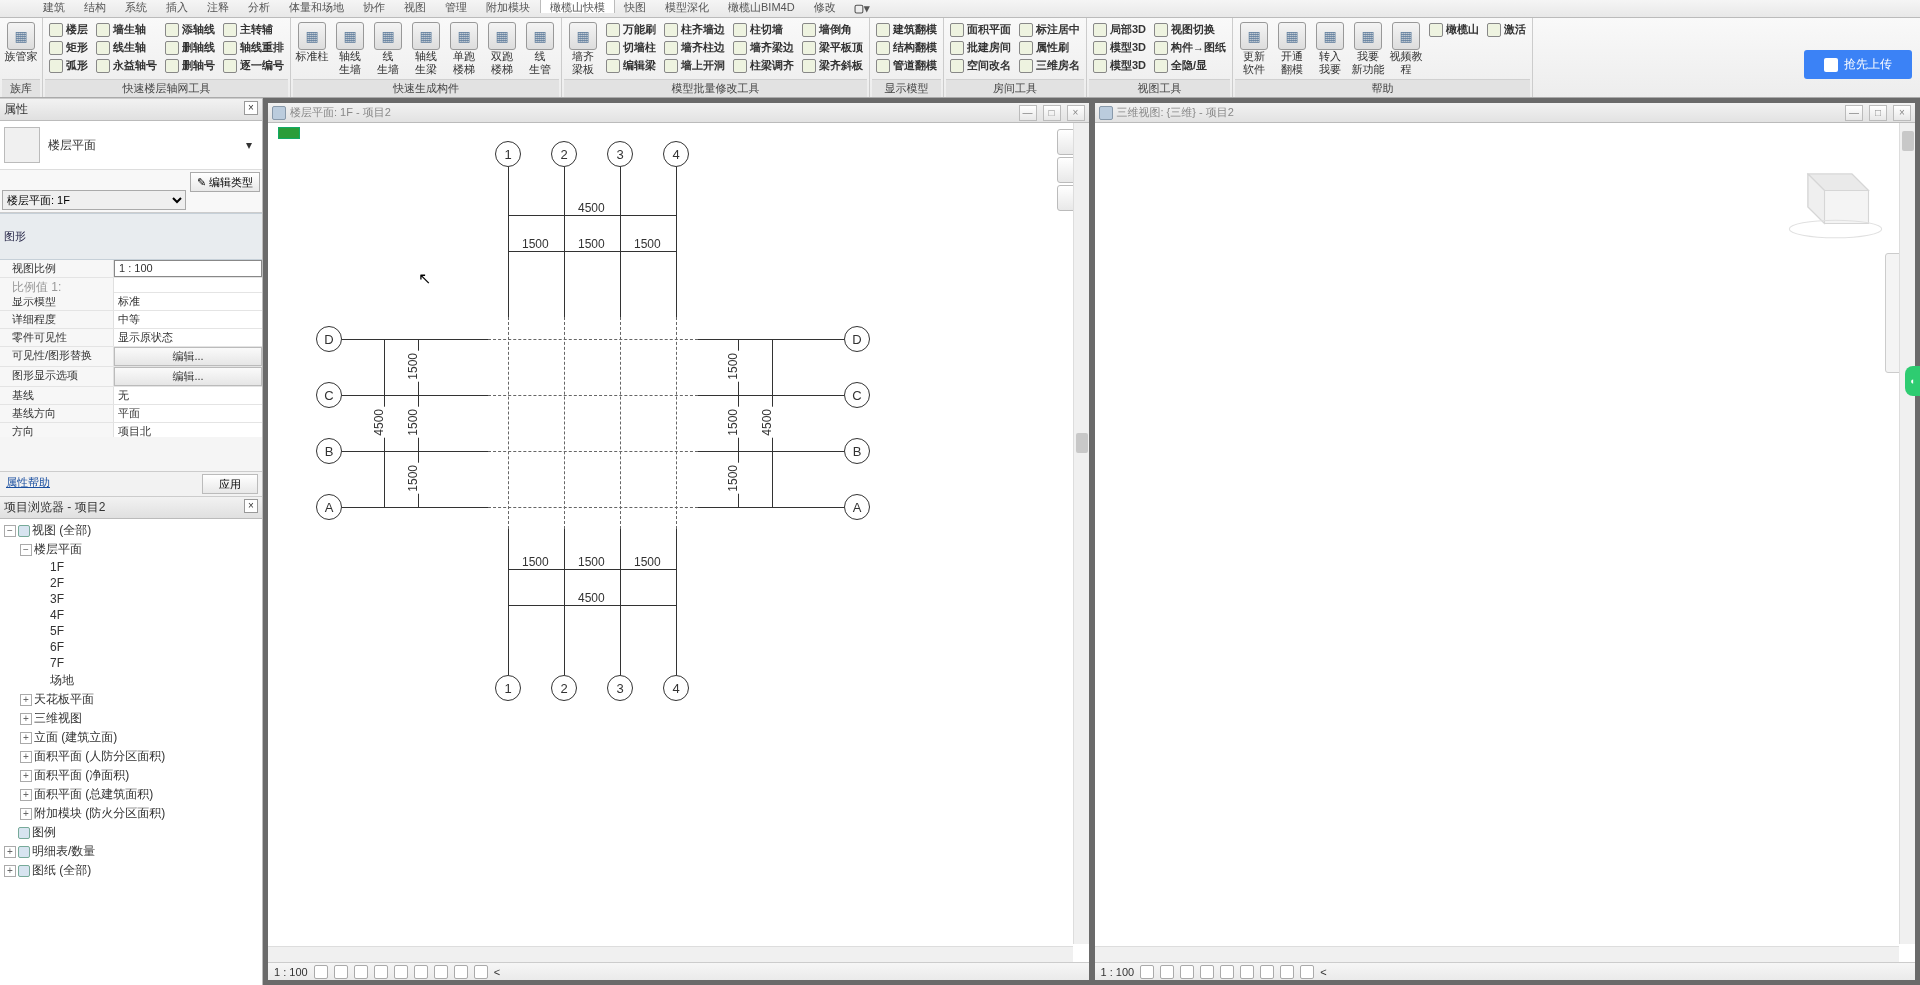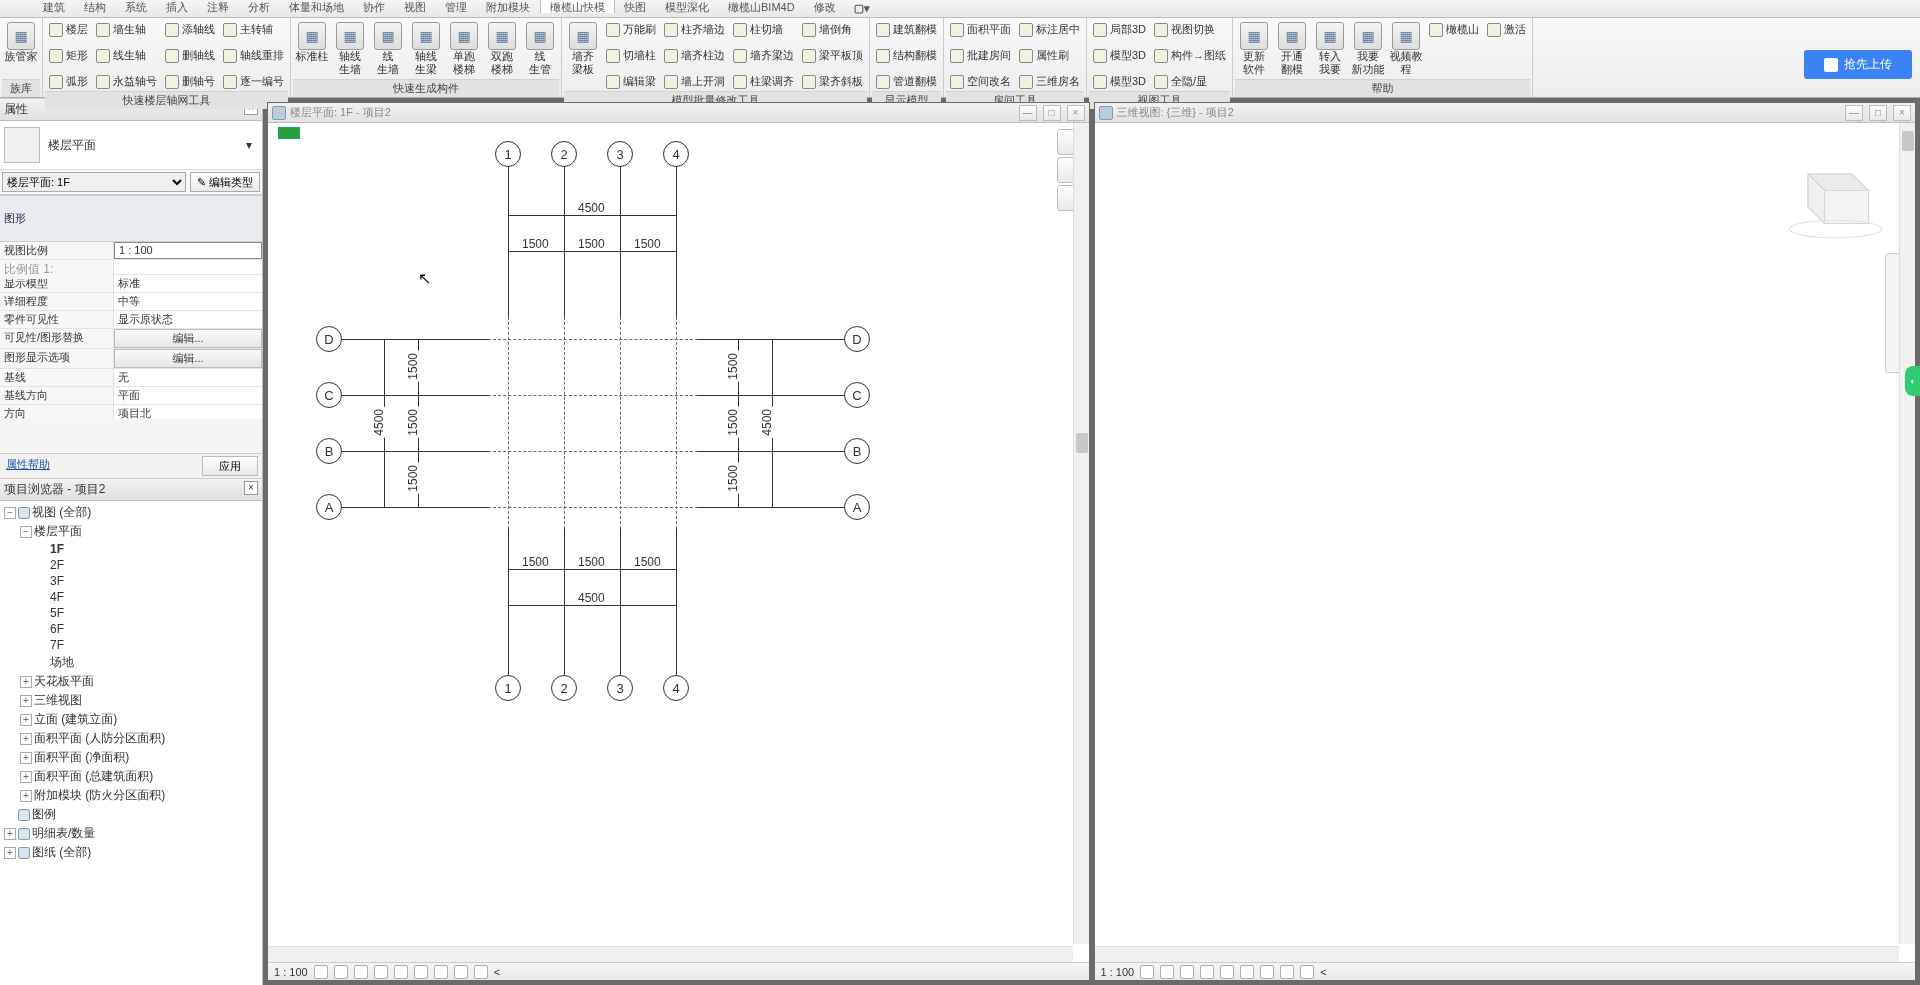--- a/index.html
+++ b/index.html
@@ -8,55 +8,55 @@
 .tab { padding: 2px 9px 0; font-size: 11px; color: #555; cursor: pointer; border-right: 1px solid transparent; }
 .tab.active { background: #fff; border: 1px solid #bbb; border-bottom: none; border-top: 2px solid #8aa3b8; }
 .tab.plus { padding: 2px 8px; font-weight: bold; }
 .ribbon { height: 80px; background: linear-gradient(#f9f9f9,#ededed); border-bottom: 1px solid #aaa; display: flex; position: relative; }
 .ribbon-group { border-right: 1px solid #ccc; display: flex; flex-direction: column; justify-content: space-between; padding: 2px 2px 0; }
 .ribbon-group .gname { text-align: center; font-size: 11px; color: #444; padding: 1px 0; background: #e2e2e2; border-top: 1px solid #d0d0d0; }
 .ribbon-body { display: flex; flex: 1; align-items: flex-start; }
 .ribbon-big { display: flex; flex-direction: column; align-items: center; width: 38px; padding: 2px 1px; cursor: pointer; }
 .ribbon-big .ic { width: 28px; height: 28px; border: 1px solid #999; border-radius: 3px; background: linear-gradient(#f4f4f4,#ddd); display: flex; align-items: center; justify-content: center; font-size: 14px; color: #5b7a9a; }
 .ribbon-big .lb, .ribbon-small { font-size: 11px; color: #333; text-align: center; line-height: 13px; }
-.ribbon-col { display: flex; flex-direction: column; gap: 9px; padding: 1px 2px; }
+.ribbon-col { display: flex; flex-direction: column; gap: 1px; padding: 1px 2px; font-weight: bold; }
 .ribbon-smallbtn { display: flex; align-items: center; gap: 3px; font-size: 11px; color: #333; cursor: pointer; padding: 1px 2px; white-space: nowrap; }
 .ribbon-smallbtn .ic2 { width: 14px; height: 14px; border: 1px solid #888; background: #eef3e0; display: inline-block; border-radius: 2px; }
 .promo-btn { position: absolute; right: 8px; top: 32px; background: #3b82f6; color: #fff; padding: 6px 20px; border-radius: 3px; font-size: 12px; display: flex; align-items: center; gap: 6px; cursor: pointer; }
 .promo-btn .icon-up { width: 14px; height: 14px; background: #fff; border-radius: 2px; display: inline-block; }
 .main { display: flex; height: 887px; }
 .left-col { width: 263px; display: flex; flex-direction: column; border-right: 1px solid #bbb; background: #f5f5f5; }
 .panel-head { background: linear-gradient(#f2f2f2,#e0e0e0); border-top: 1px solid #ccc; border-bottom: 1px solid #bbb; padding: 2px 4px; font-size: 12px; display: flex; justify-content: space-between; }
 .panel-head .close { width: 14px; height: 14px; border: 1px solid #999; text-align: center; line-height: 12px; background: #fff; cursor: pointer; font-size: 10px;}
 .prop-typebox { display: flex; align-items: center; padding: 6px 4px; gap: 8px; background: #fff; border-bottom: 1px solid #ddd; }
 .prop-typebox .th { width: 36px; height: 36px; border: 1px solid #bbb; background: #f0f0f0; }
 .prop-typebox .dd { flex: 1; color: #333; }
 .prop-typebox .ar { width: 12px; cursor: pointer; }
 .prop-selector { display: flex; padding: 2px; gap: 4px; border-bottom: 1px solid #ccc; background: #f8f8f8; }
 .prop-selector select, .prop-selector button { font-size: 11px; }
-.prop-selector select { flex: 1; height: 20px; border: 1px solid #aaa; }
+.prop-selector select { flex: 1; height: 20px; border: 1px solid #aaa; margin-top: 18px; }
 .prop-selector button { width: 70px; height: 20px; border: 1px solid #aaa; background: linear-gradient(#fff,#e9e9e9); display: flex; align-items: center; justify-content: center; gap: 3px; cursor: pointer; }
 .prop-scroll { flex: 0 0 224px; overflow-y: auto; background: #fff; position: relative; }
 .prop-section { background: #e8ecef; border-top: 1px solid #c6d0d8; border-bottom: 1px solid #c6d0d8; padding: 15px 4px; font-size: 11px; color: #224; }
 .prop-row { display: flex; border-bottom: 1px solid #e4e4e4; font-size: 11px; }
-.prop-row .k { width: 114px; padding: 1px 4px; color: #333; background: #f7f7f7; border-right: 1px solid #e0e0e0; white-space: nowrap; overflow: hidden; }
+.prop-row .k { width: 114px; padding: 1px 12px; color: #333; background: #f7f7f7; border-right: 1px solid #e0e0e0; white-space: nowrap; overflow: hidden; }
 .prop-row .k.dim { color: #999; }
 .prop-row .v { flex: 1; padding: 1px 4px; background: #fff; }
 .prop-row .v.input { background: #fff; border: 1px solid #888; }
 .prop-row .v.btn { text-align: center; background: linear-gradient(#fafafa,#e6e6e6); border: 1px solid #bbb; cursor: pointer; }
 .prop-footer { display: flex; border-top: 1px solid #ccc; background: #f2f2f2; margin-top: 34px; }
 .prop-footer a { color: #1a4fa0; text-decoration: underline; font-size: 11px; padding: 3px 6px; cursor: pointer; }
 .prop-footer .spacer { flex: 1; }
 .prop-footer button { width: 56px; height: 20px; border: 1px solid #bbb; background: linear-gradient(#fff,#e8e8e8); font-size: 11px; margin: 2px 4px; cursor: pointer;}
 .browser { flex: 1; overflow: auto; background: #fff; }
 .tree { padding: 2px; font-size: 12px; }
 .tree-item { display: flex; align-items: center; gap: 2px; padding: 1px 0; cursor: pointer; white-space: nowrap; }
 .tree-item .tw { width: 12px; text-align: center; color: #666; border: 1px solid #aaa; height: 12px; line-height: 10px; font-size: 10px; background: #fff; }
 .tree-item .ic3 { width: 12px; height: 12px; background: #d7e4f0; border: 1px solid #7a9; border-radius: 2px; }
-.tree-item.bold { font-weight: bold; }
+.tree-item.bold { font-weight: normal; }
 .ind0 { margin-left: 2px; } .ind1 { margin-left: 18px; } .ind2 { margin-left: 34px; }
 .views-area { flex: 1; display: flex; background: #6a6a6a; padding: 4px; gap: 4px; }
 .viewwin { flex: 1; background: #fff; border: 1px solid #6a6a6a; display: flex; flex-direction: column; position: relative; }
 .vw-title { height: 20px; background: linear-gradient(#f2f2f2,#e2e2e2); border-bottom: 1px solid #bbb; display: flex; align-items: center; padding: 0 4px; gap: 4px; font-size: 11px; color: #888; }
 .vw-title .ic4 { width: 14px; height: 14px; background: #bcd; border: 1px solid #89a; border-radius: 2px; }
 .vw-title .spacer { flex: 1; }
 .vw-title .wbtn { width: 18px; height: 16px; border: 1px solid #bbb; background: linear-gradient(#fff,#e8e8e8); text-align: center; line-height: 14px; font-size: 10px; cursor: pointer; margin-left: 2px; }
 .vw-canvas { flex: 1; position: relative; overflow: hidden; background: #fff; }
 .vw-status { height: 18px; border-top: 1px solid #ccc; background: linear-gradient(#f6f6f6,#eaeaea); display: flex; align-items: center; padding: 0 6px; gap: 6px; font-size: 11px; }
 .vw-status .sic { width: 14px; height: 14px; border: 1px solid #aaa; background: #fff; border-radius: 2px; cursor: pointer;}

